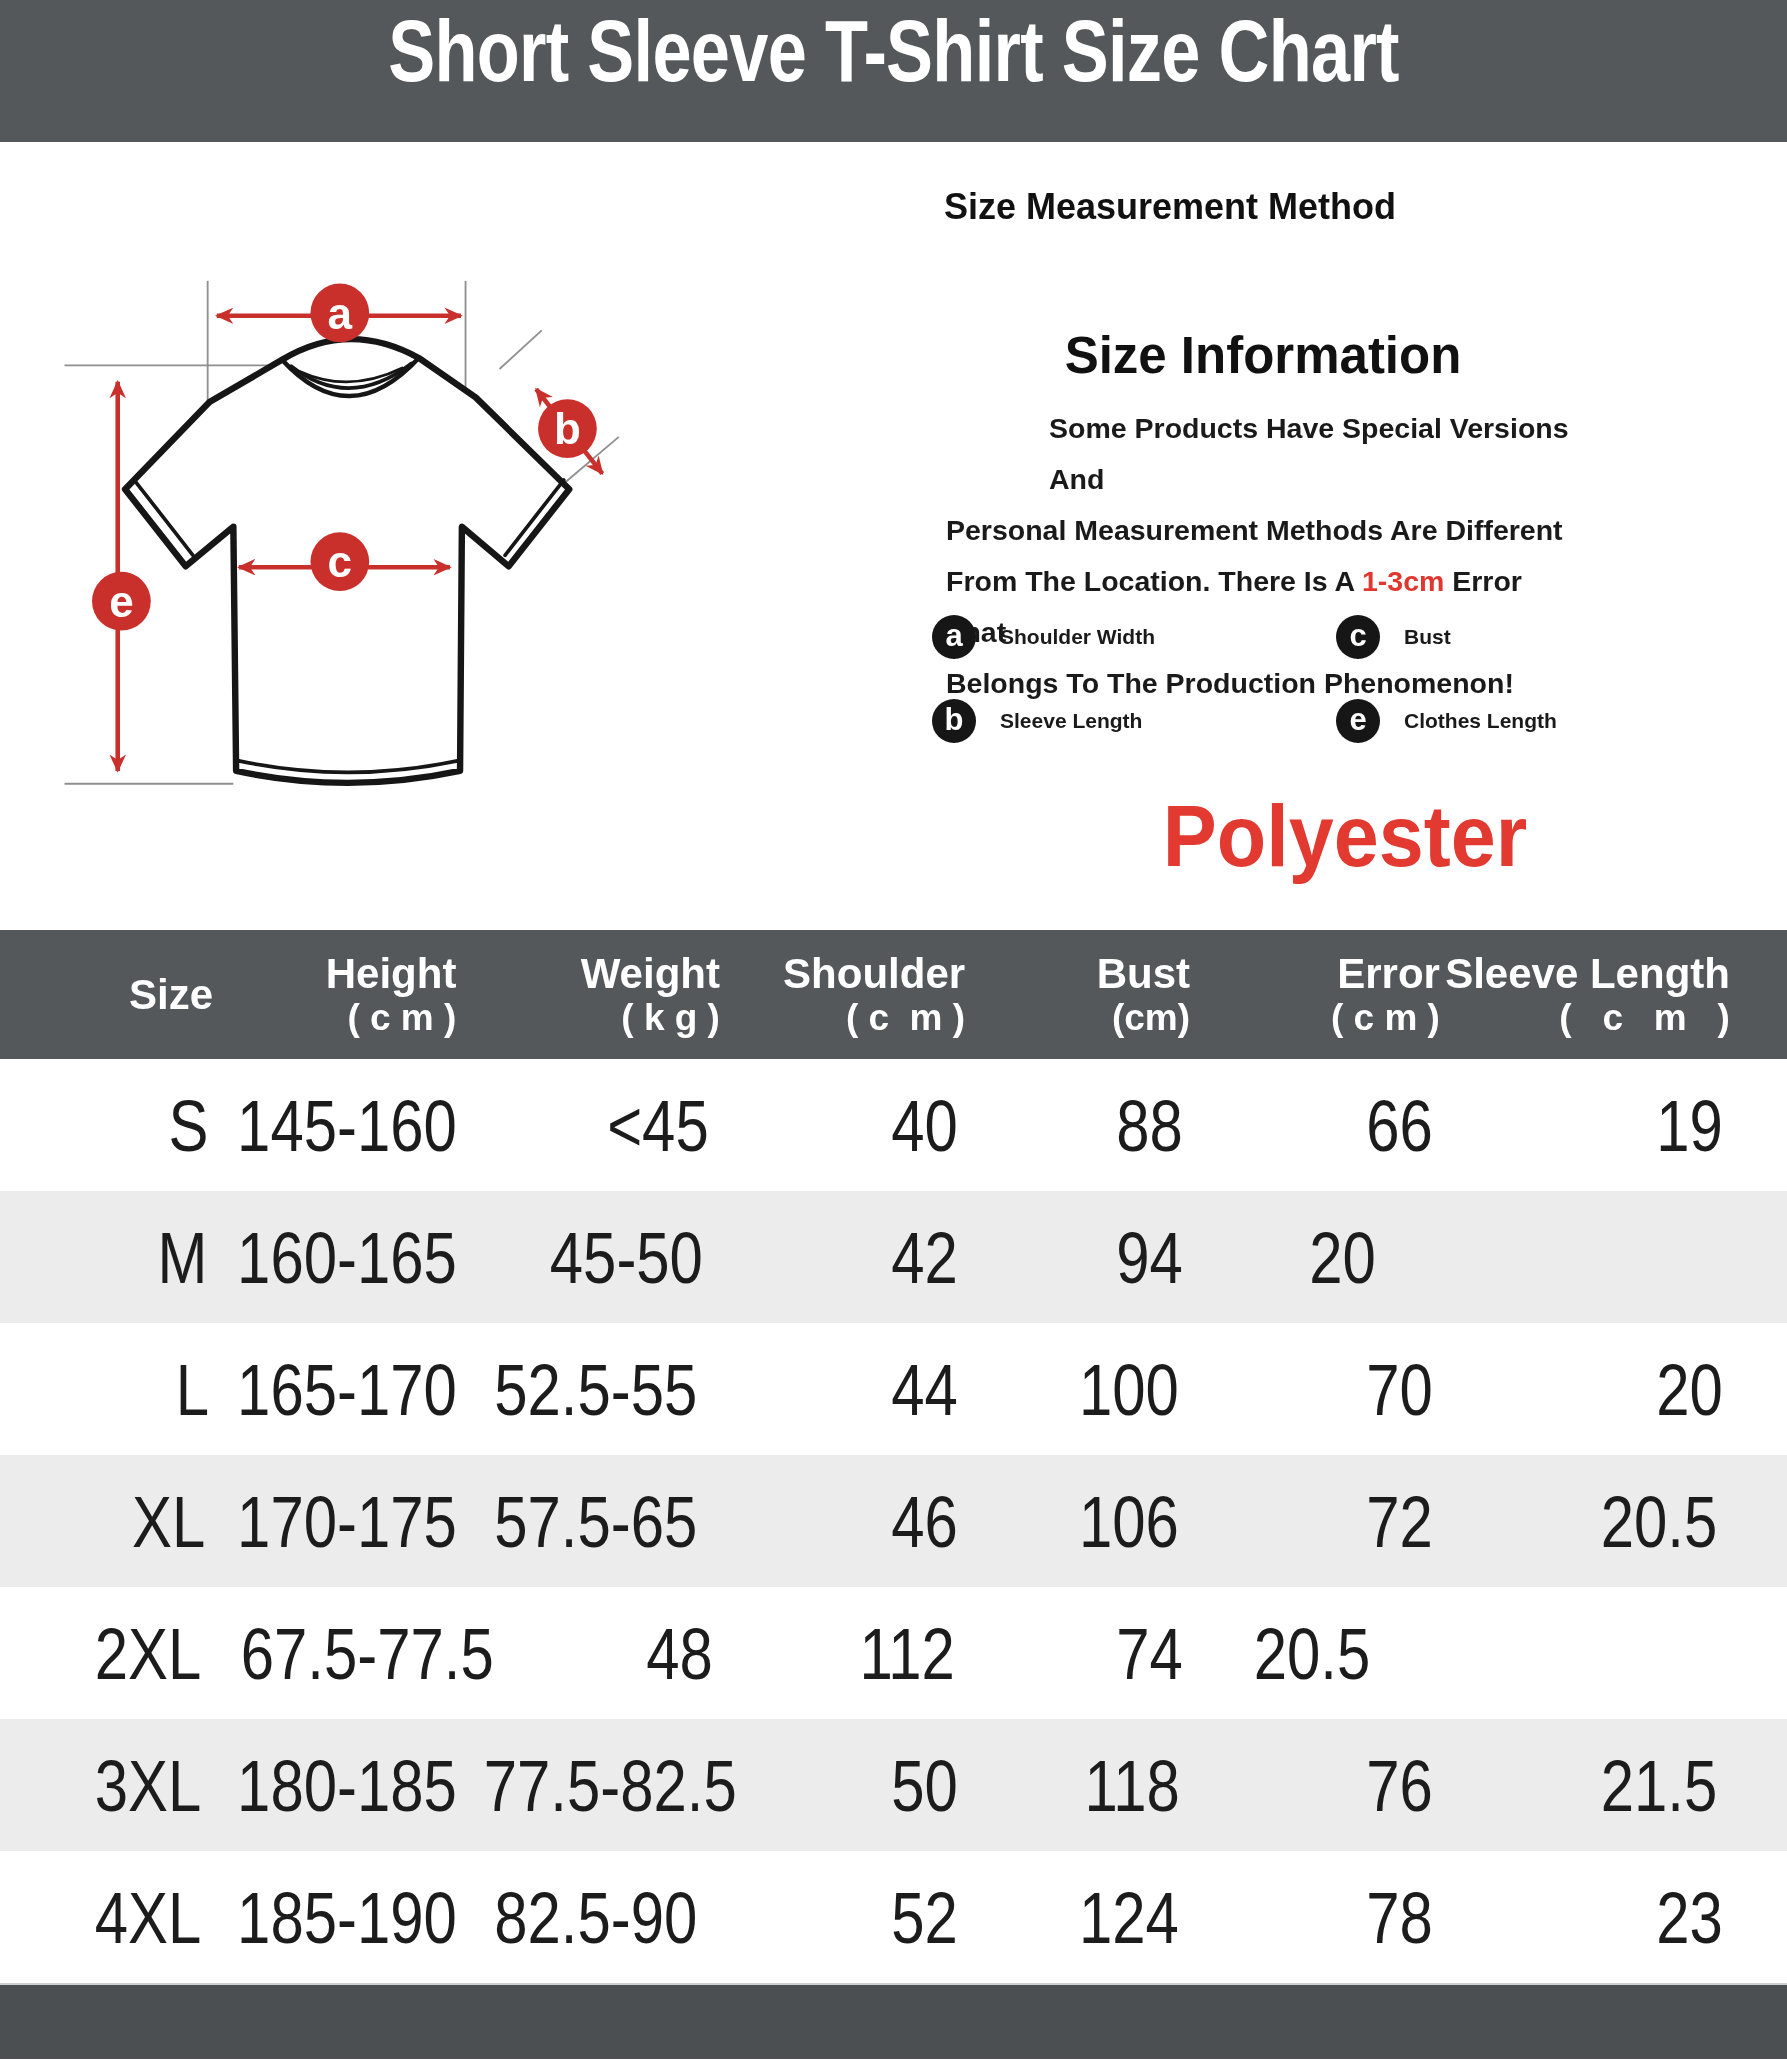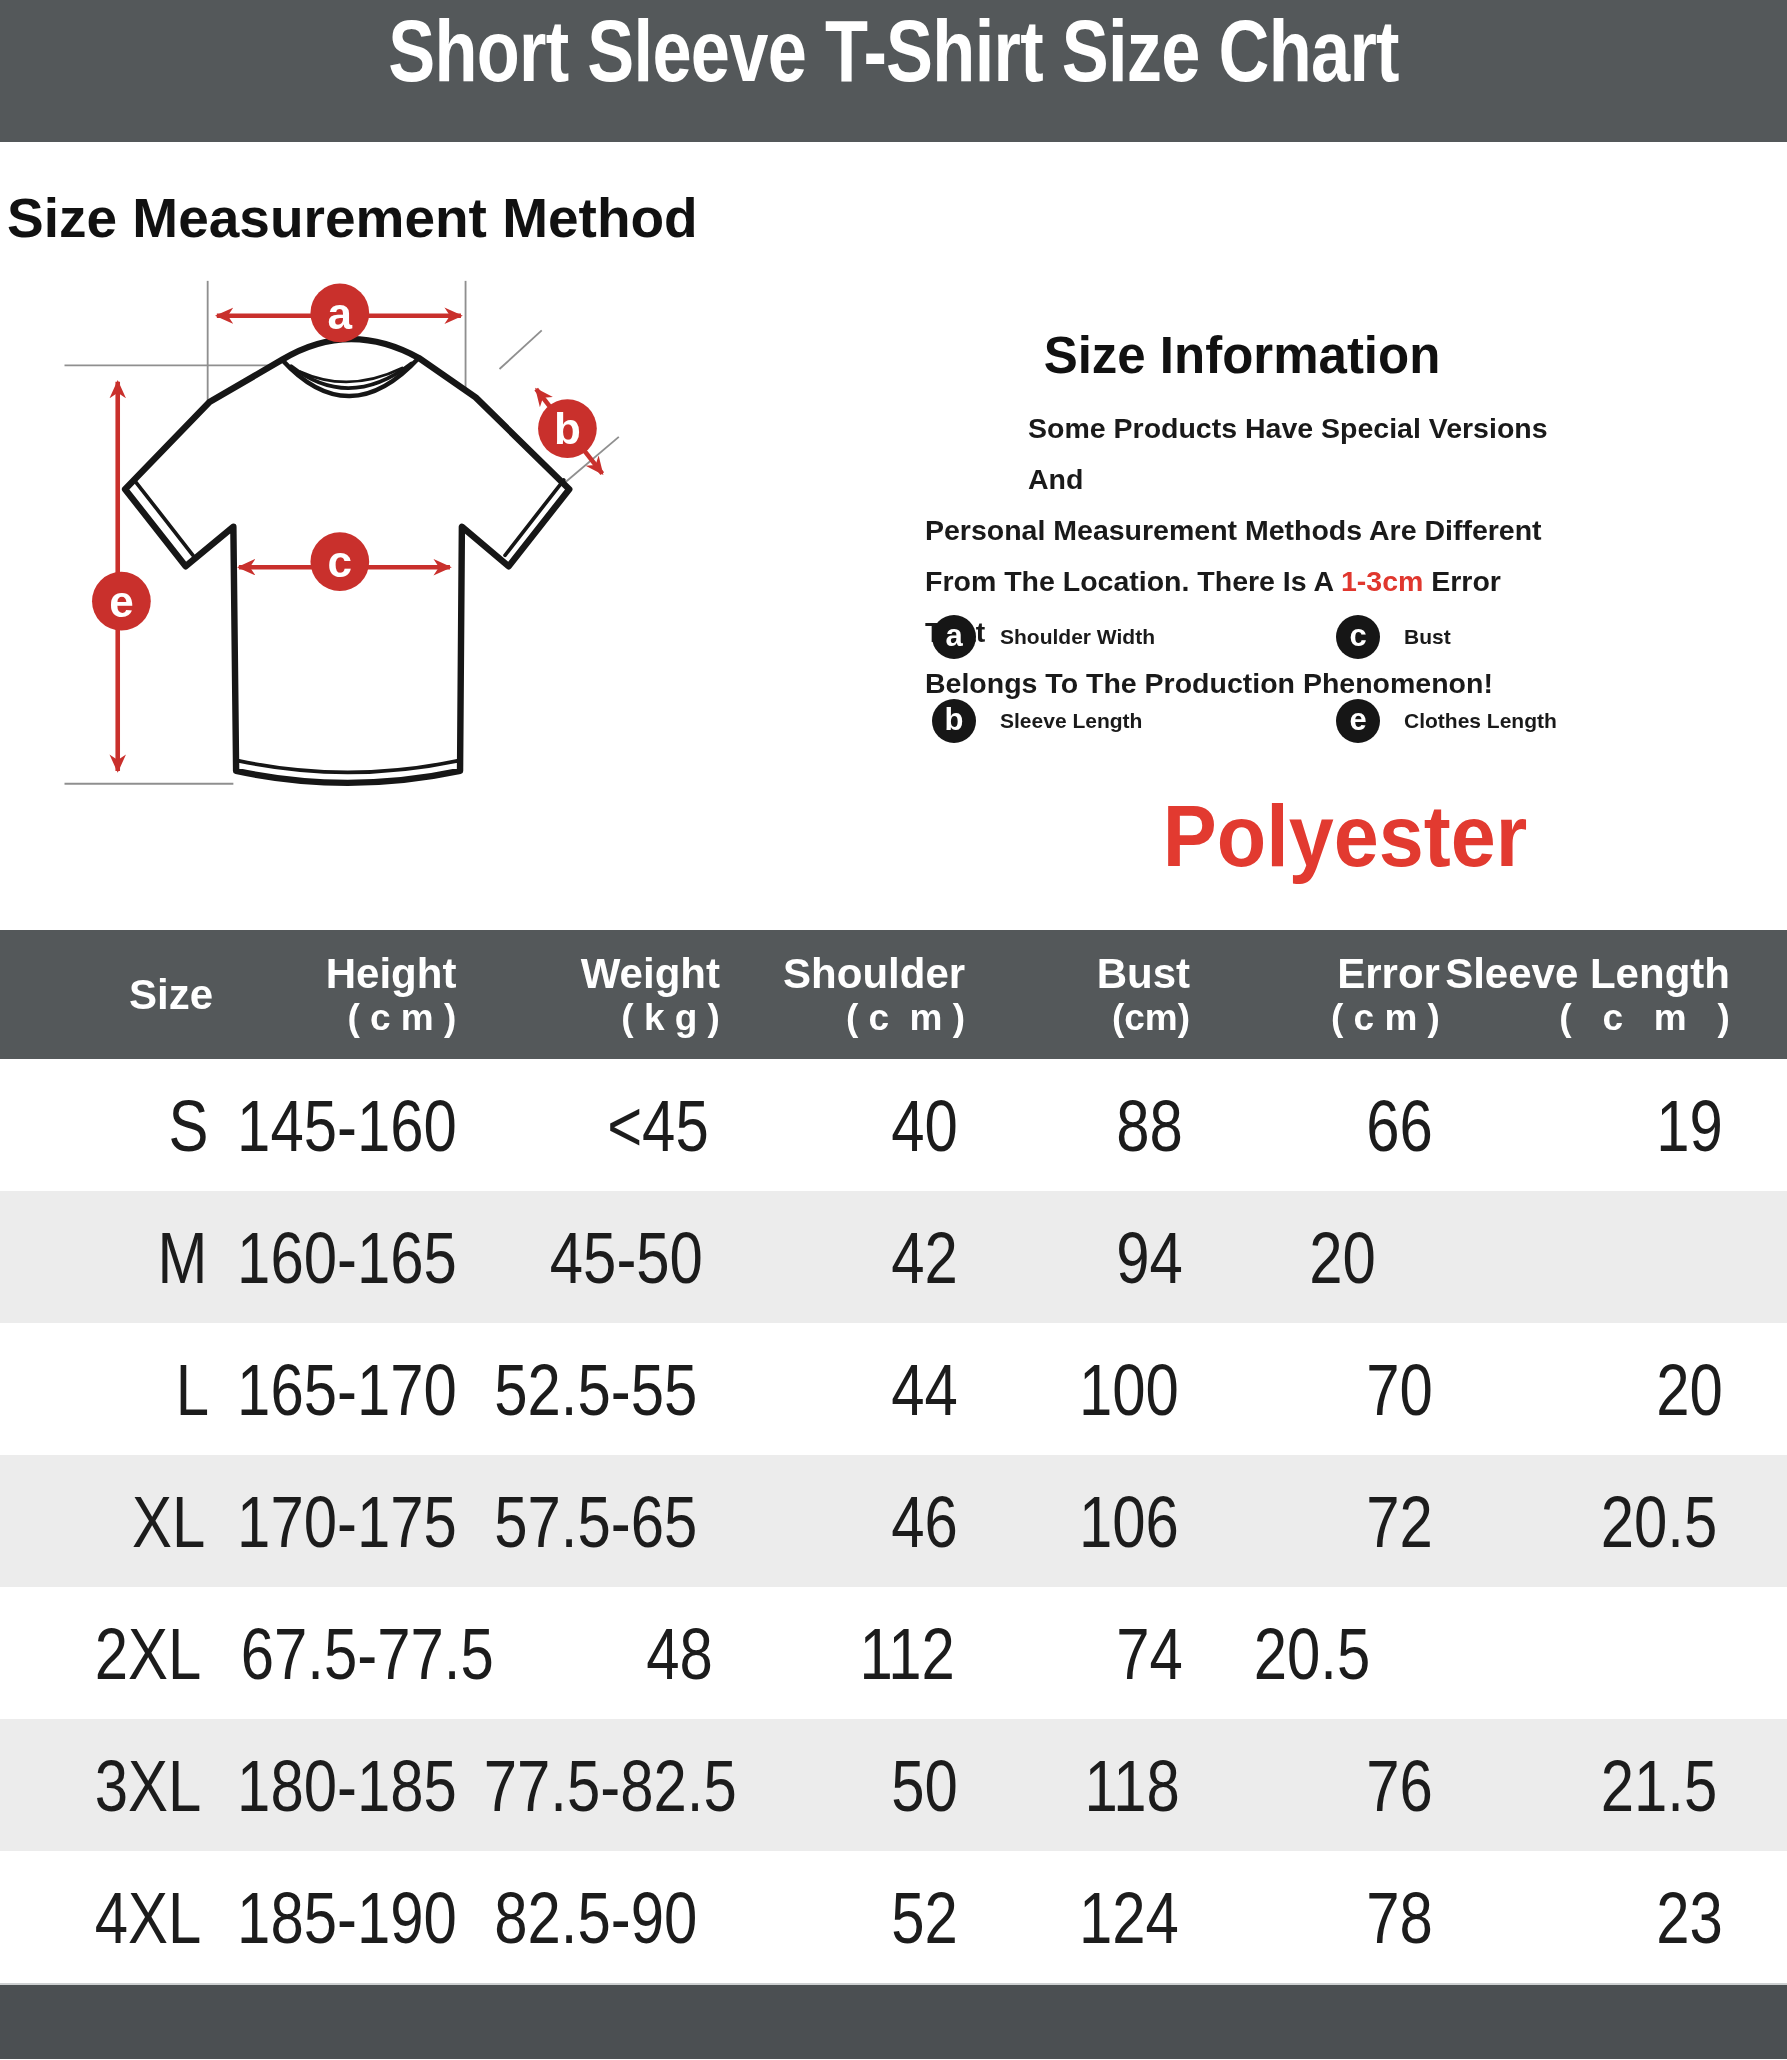--- a/index.html
+++ b/index.html
@@ -10,26 +10,26 @@
   
   .top-bar {
     height:142px; background:#54585a; display:flex; justify-content:center;
   }
   .top-bar h1 { margin:0; color:#ffffff; font-size:88px; font-weight:bold; letter-spacing:-0.9px; }
   .top-bar h1 span { display:inline-block; transform:scaleX(0.80); transform-origin:center; white-space:nowrap; }
 
   
   .measure { position:relative; height:788px; }
   .measure-title {
-    position:absolute; top:44px; left:7px; width:1396px; text-align:left;
-    font-size:55px; font-weight:bold; color:#111;
+    position:absolute; top:44px; left:0; width:1396px; text-align:right;
+    font-size:36px; font-weight:bold; color:#111;
   }
   .diagram { position:absolute; left:55px; top:115px; }
 
-  .info-panel { position:absolute; left:925px; top:184px; width:634px; }
+  .info-panel { position:absolute; left:946px; top:184px; width:634px; }
   .info-title { text-align:center; font-size:51px; font-weight:bold; color:#111; margin:0 0 18.4px 0; }
   .info-par { font-size:28.5px; font-weight:bold; color:#1a1a1a; line-height:51px; }
   .info-line1 { padding-left:103px; }
   .hl-red { color:#e0372e; }
 
   .legend {
     position:absolute; left:932px; top:473px; width:790px;
     display:grid; grid-template-columns:404px auto; row-gap:40px; align-items:center;
   }
   .legend-item { display:flex; align-items:center; gap:24px; }

